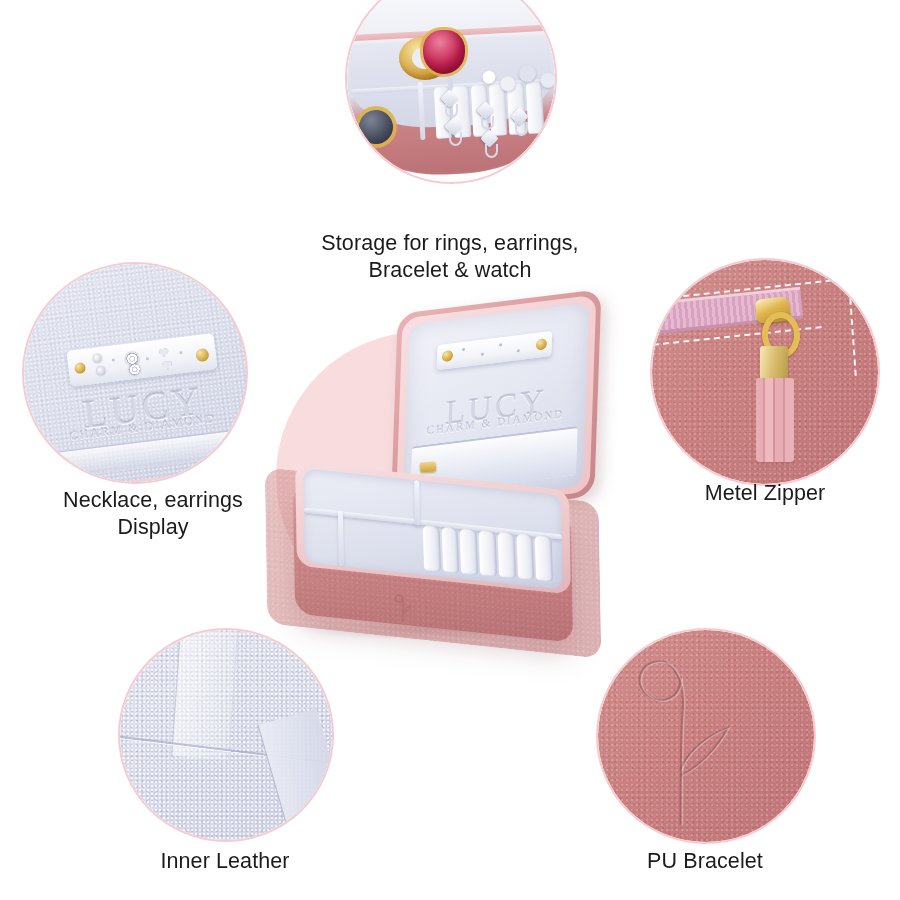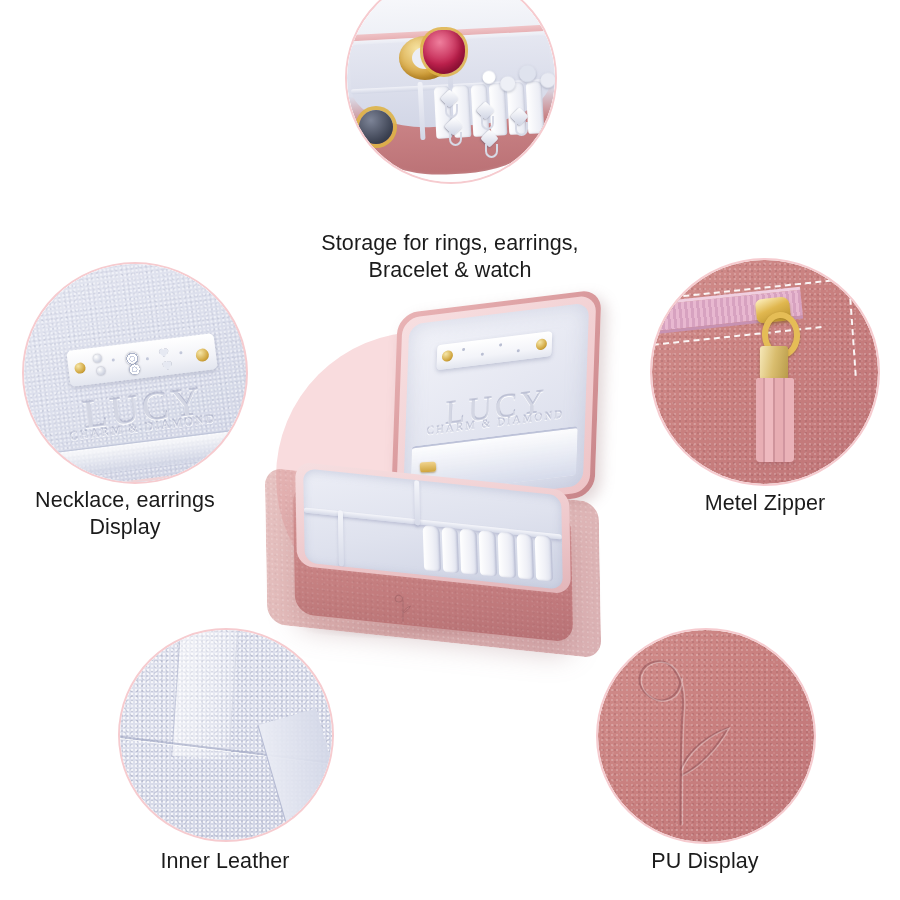--- a/index.html
+++ b/index.html
@@ -510,39 +510,39 @@
           <div class="ear ear-heart" style="left:92px;top:9px;"></div>
           <div class="ear ear-heart" style="left:94px;top:22px;"></div>
           <div style="position:absolute;left:44px;top:13px;width:3px;height:3px;border-radius:50%;background:#c3c8da;"></div>
           <div style="position:absolute;left:78px;top:16px;width:3px;height:3px;border-radius:50%;background:#c3c8da;"></div>
           <div style="position:absolute;left:112px;top:14px;width:3px;height:3px;border-radius:50%;background:#c3c8da;"></div>
         </div>
 
         <div class="disp-seam"></div>
       </div>
     </div>
-    <div class="caption" style="left:0px;top:487px;width:250px;">Necklace, earrings
+    <div class="caption" style="left:0px;top:487px;width:250px;padding-left:28px;">Necklace, earrings
 Display</div>
   </div>
 
   <div class="feature">
     <div class="circle" id="c-zipper">
       <div class="circle-inner">
         <div class="leather"></div>
         <div class="stitch" style="left:-20px;top:30px;width:200px;transform:rotate(-6deg);"></div>
         <div class="zip-tape"></div>
         <div class="stitch" style="left:-20px;top:76px;width:190px;transform:rotate(-6deg);"></div>
         <div class="stitch" style="left:70px;top:-10px;width:250px;transform:rotate(86deg);"></div>
         <div class="zip-pull-head"></div>
         <div class="zip-ring"></div>
         <div class="zip-cap"></div>
         <div class="tassel"></div>
       </div>
     </div>
-    <div class="caption" style="left:640px;top:490px;width:250px;">Metel Zipper</div>
+    <div class="caption" style="left:640px;top:480px;width:250px;">Metel Zipper</div>
   </div>
 
   <div class="feature">
     <div class="circle" id="c-inner">
       <div class="circle-inner">
         <div class="lining"></div>
         <div class="inner-seam-v"></div>
         <div class="inner-seam-h"></div>
         <div class="inner-fold"></div>
       </div>
@@ -559,16 +559,16 @@
             <path d="M84 198 C84 150 84 112 86 84 C89 50 76 30 60 32 C42 34 36 54 50 66 C64 78 84 70 84 48"></path>
             <path d="M85 148 C102 140 120 122 132 100 C114 106 92 122 84 142"></path>
           </g>
           <g fill="none" stroke="#ffffff" stroke-opacity="0.30" stroke-width="1.4" stroke-linecap="round">
             <path d="M86 198 C86 150 86 112 88 84 C91 50 78 31 62 33 C44 35 38 55 52 67 C66 79 86 71 86 49"></path>
             <path d="M87 148 C104 140 122 122 134 100 C116 106 94 122 86 142"></path>
           </g>
         </svg>
       </div>
     </div>
-    <div class="caption" style="left:580px;top:848px;width:250px;">PU Display</div>
+    <div class="caption" style="left:580px;top:848px;width:250px;">PU Bracelet</div>
   </div>
 
 </div>
 
 </body></html>

